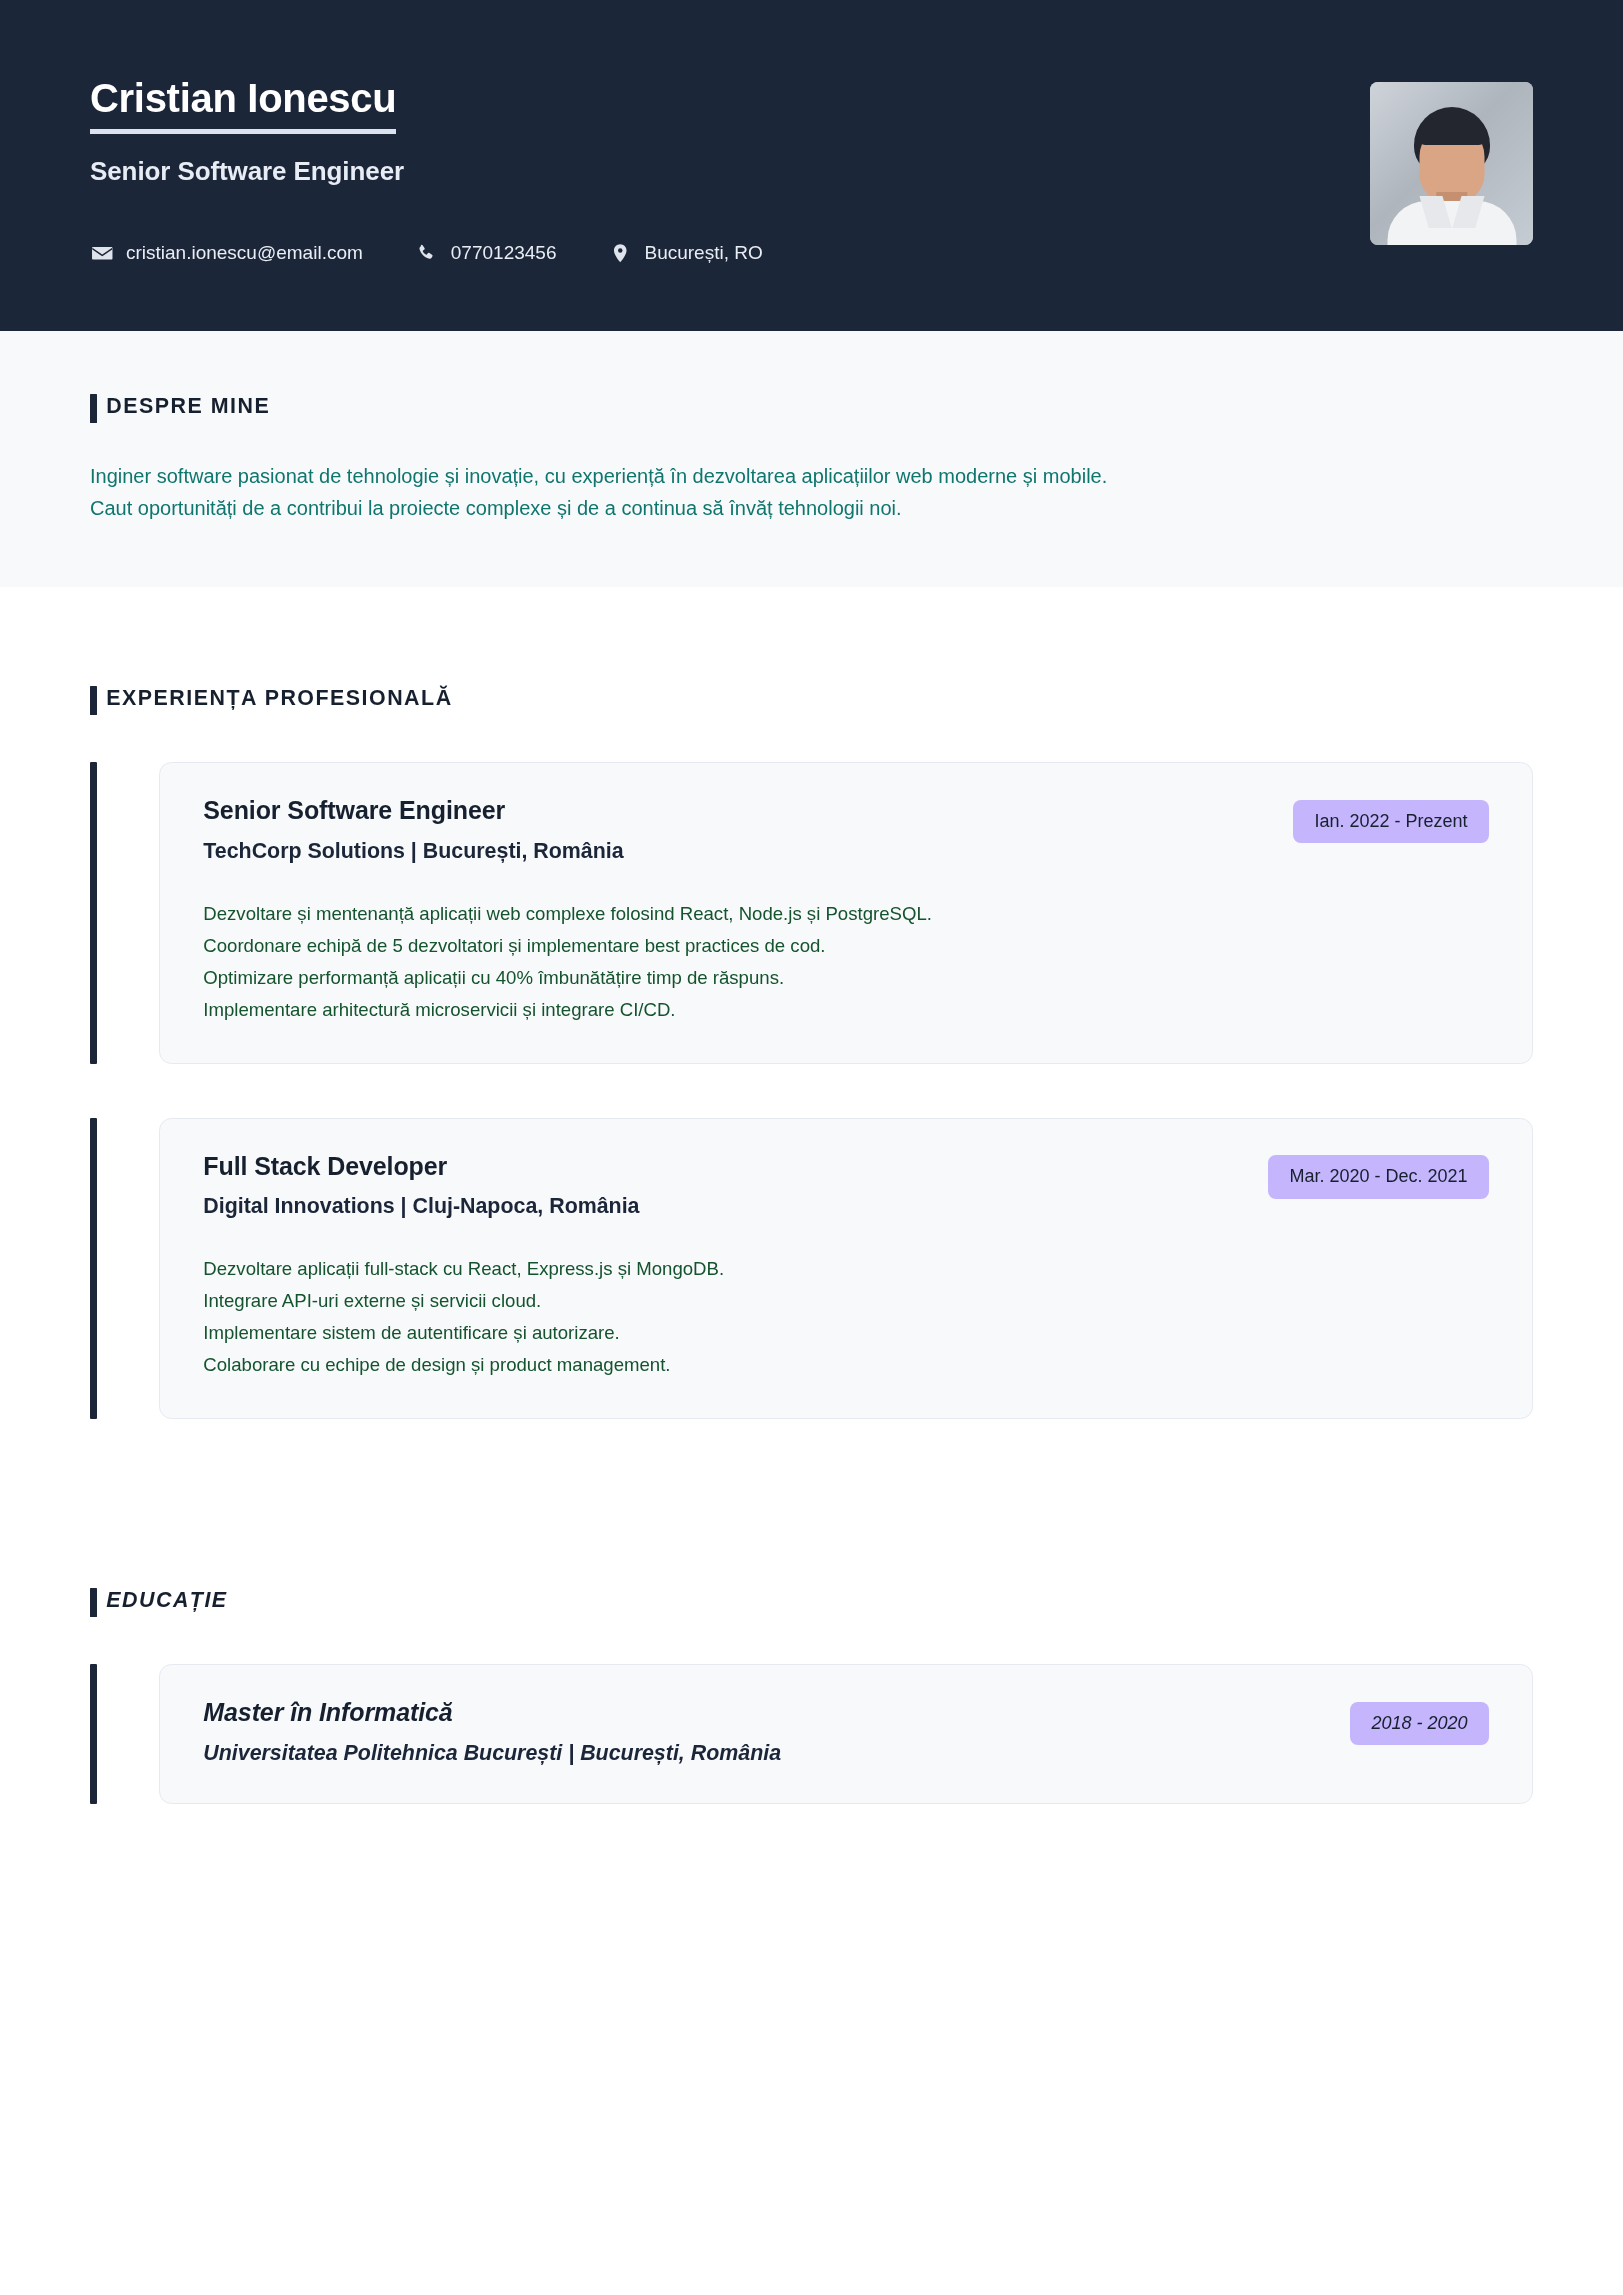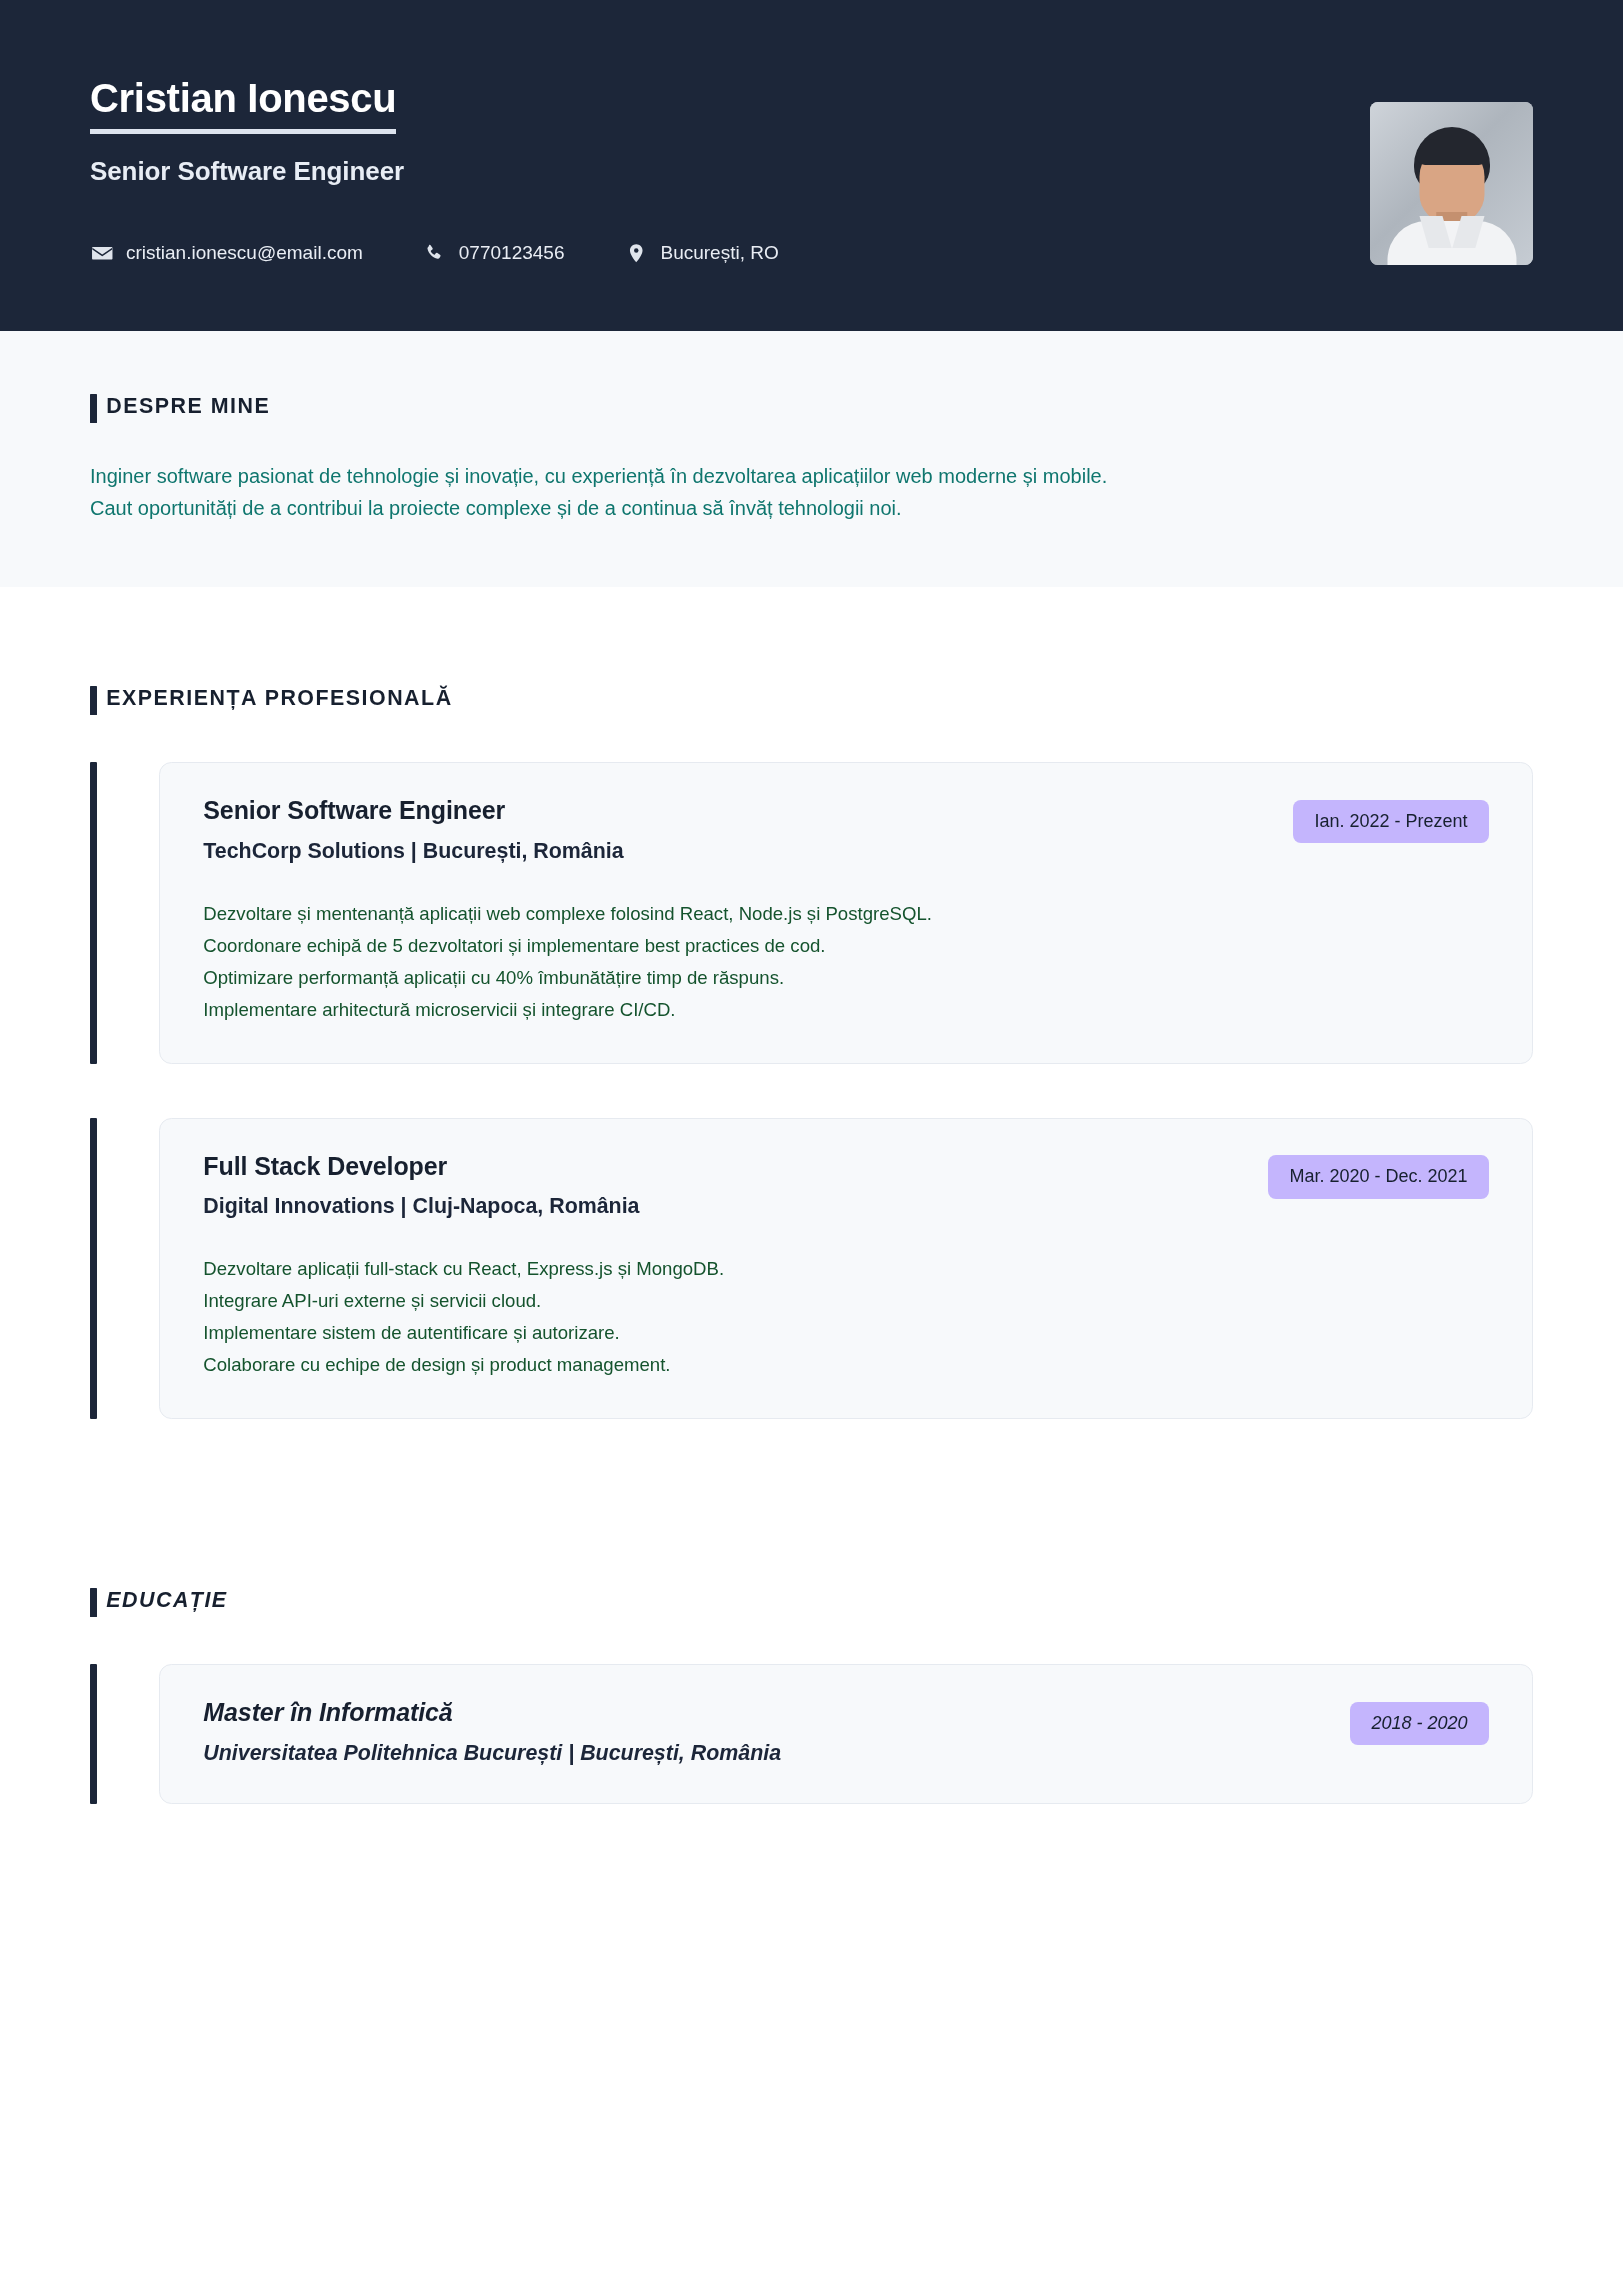--- a/index.html
+++ b/index.html
@@ -21,21 +21,21 @@
   
   .header {
     background: #1c2639;
     padding: 62px 90px 66px 90px;
     position: relative;
   }
 
   .header-inner {
     display: flex;
     justify-content: space-between;
-    align-items: flex-end;
+    align-items: center;
   }
 
   .header-left { padding-top: 14.6px; }
 
   .full-name {
     font-size: 40px;
     font-weight: bold;
     color: #ffffff;
     letter-spacing: -0.3px;
     line-height: 1.05;
@@ -49,21 +49,21 @@
     font-size: 26px;
     font-weight: bold;
     color: #e8edf5;
     letter-spacing: -0.1px;
   }
 
   .contact-row {
     margin-top: 54px;
     display: flex;
     align-items: center;
-    gap: 8px;
+    gap: 0;
   }
 
   .contact-item {
     display: flex;
     align-items: center;
     gap: 12.4px;
     margin-right: 52px;
   }
   .contact-item:last-child { margin-right: 0; }
 

